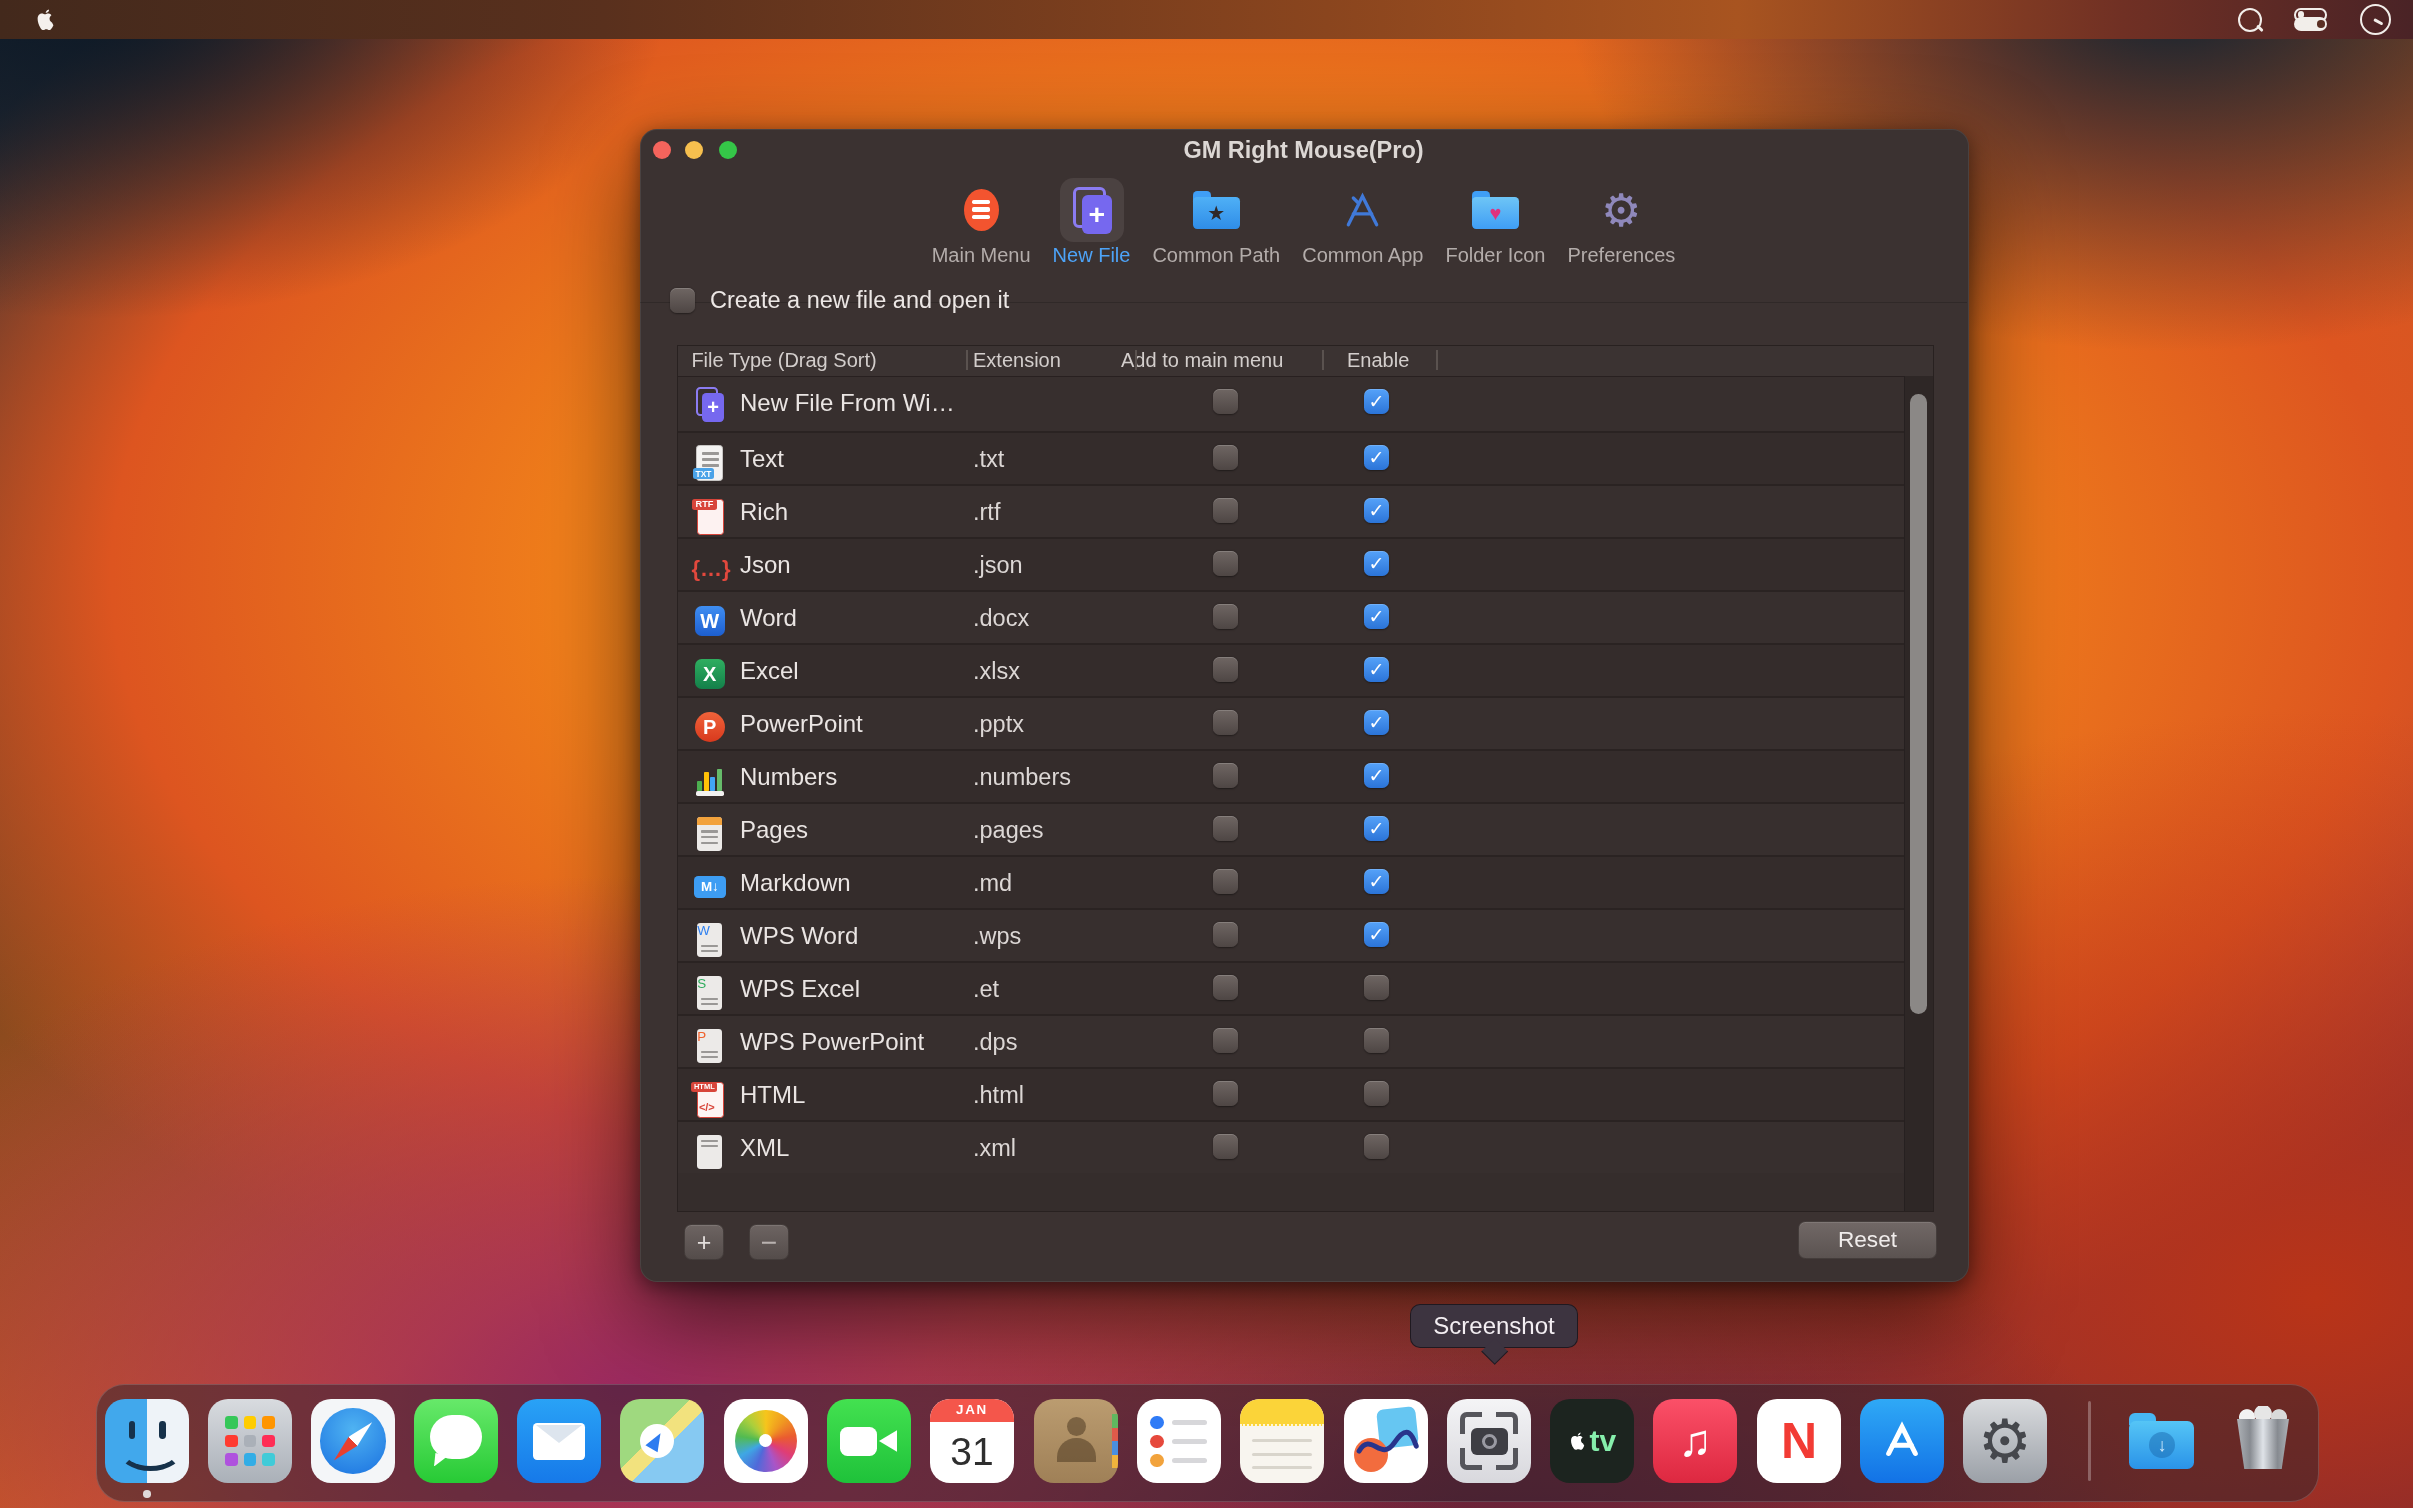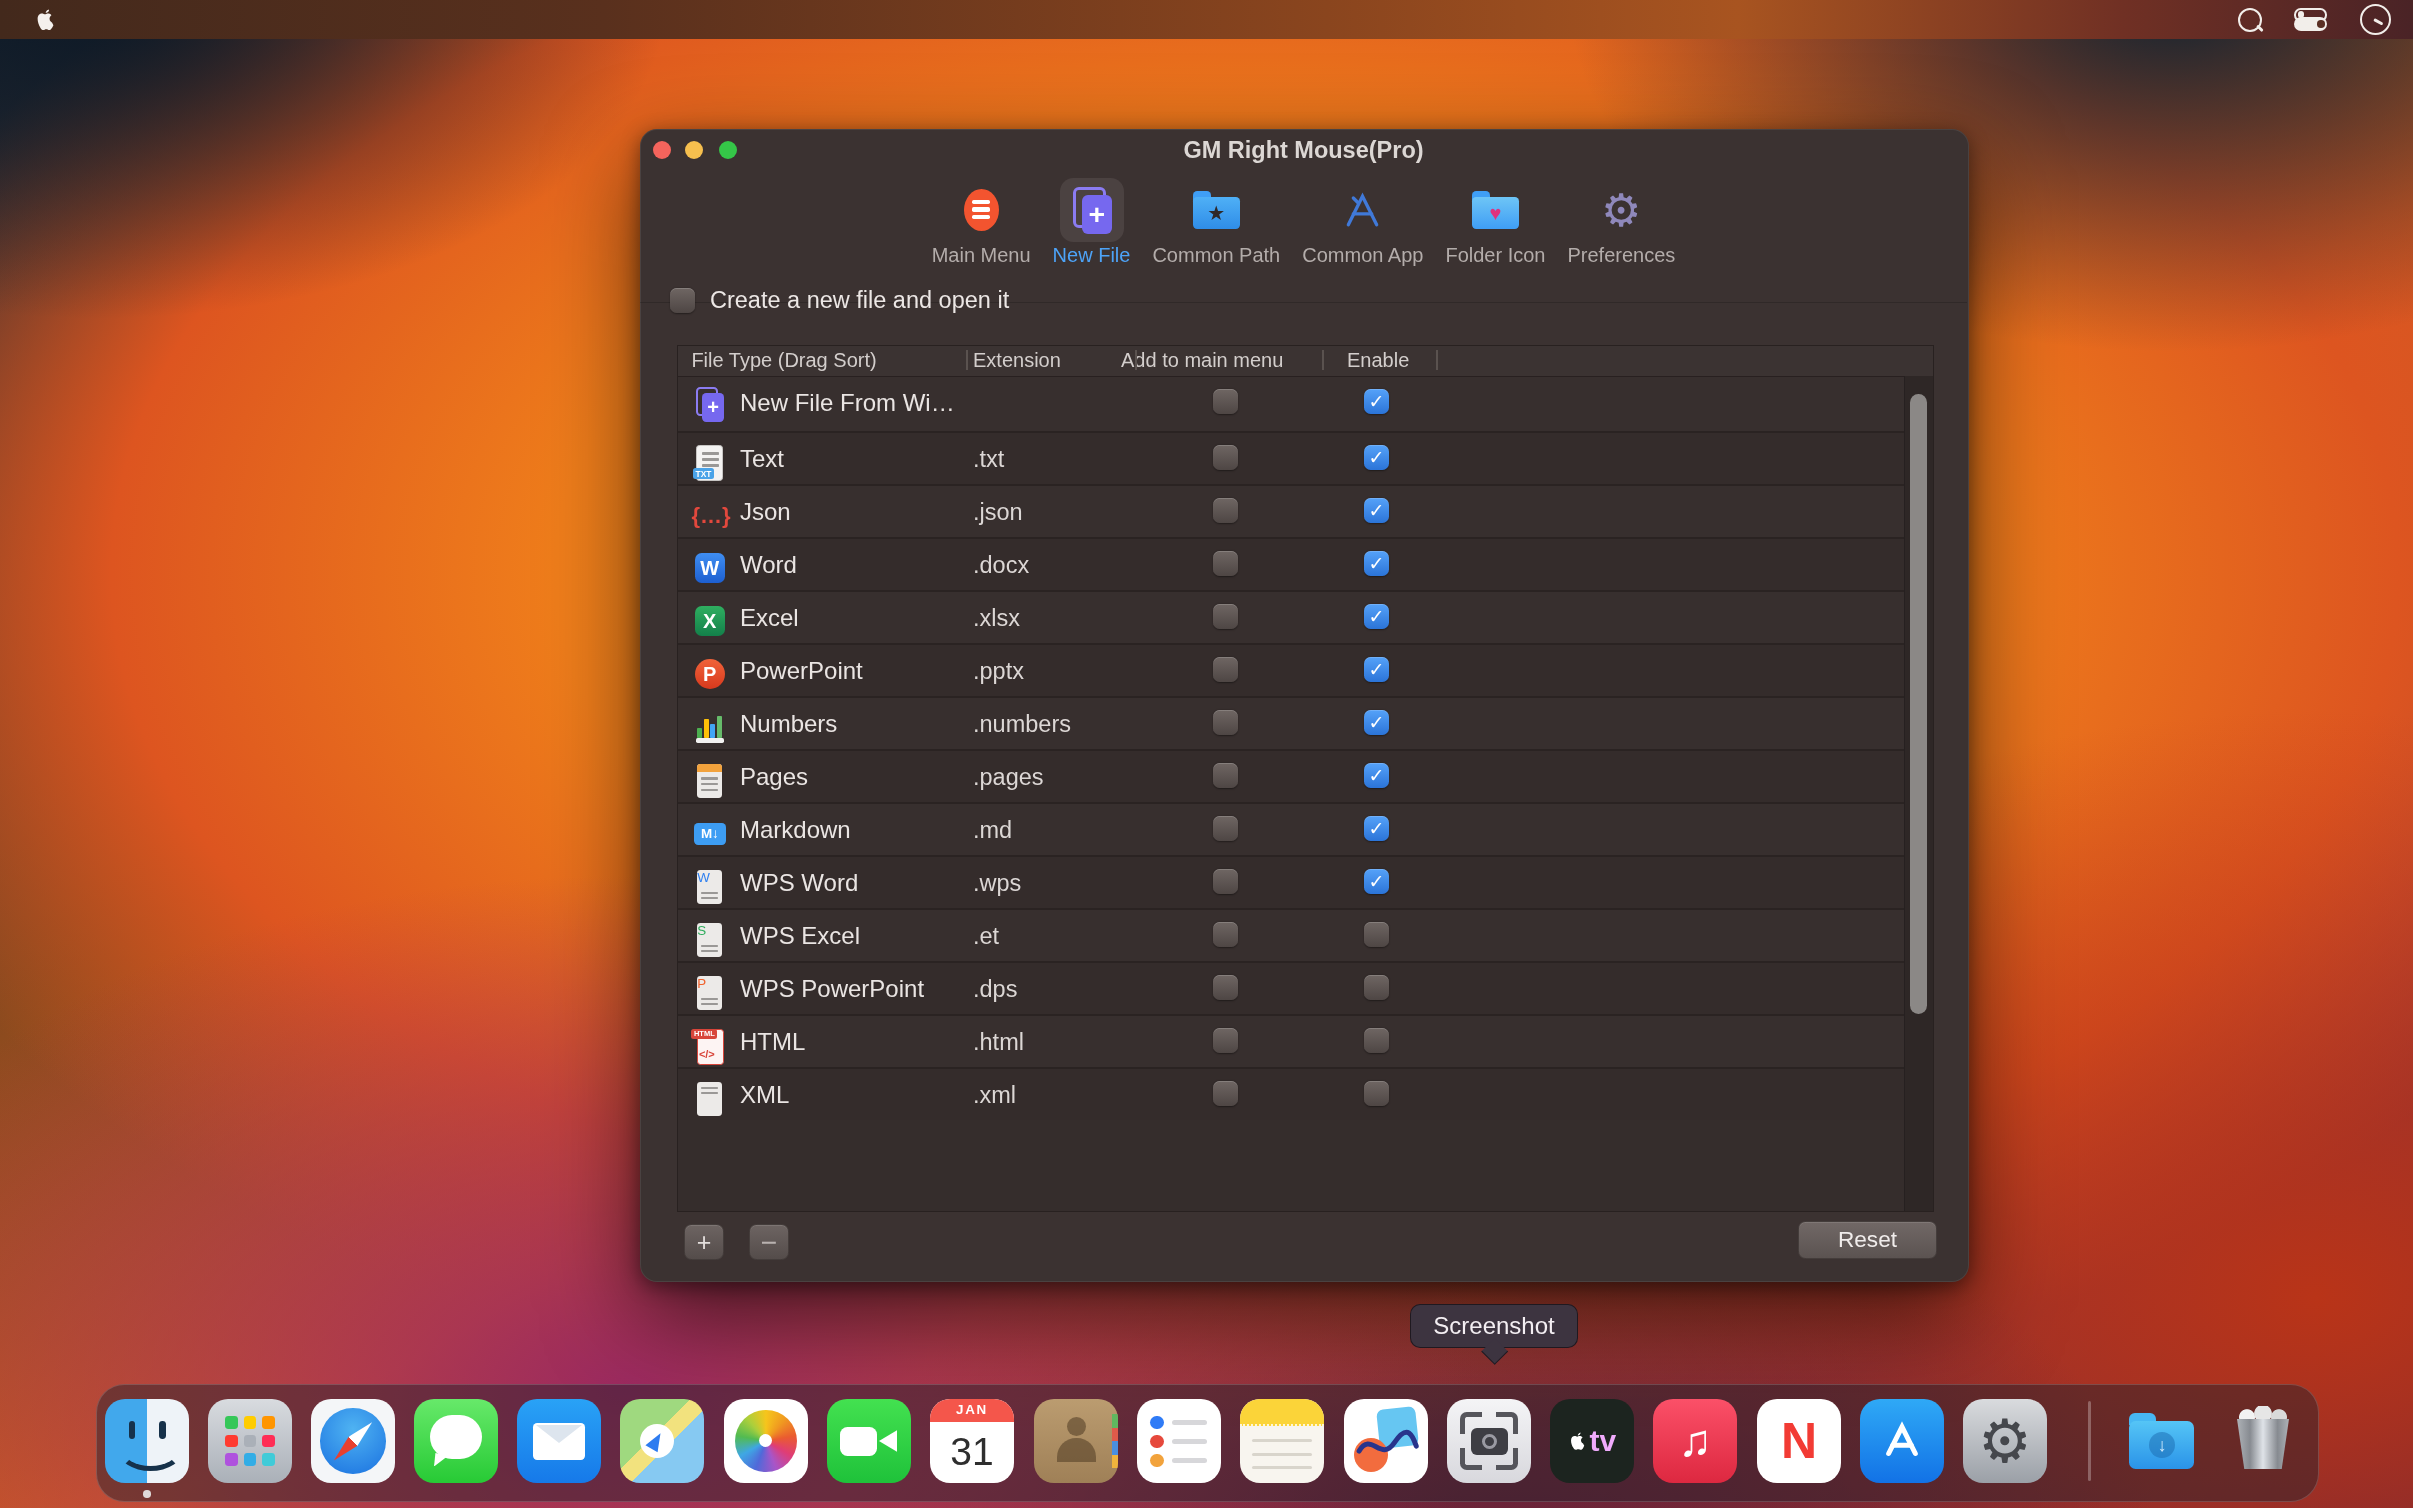--- a/index.html
+++ b/index.html
@@ -188,21 +188,21 @@
   .dk-freeform .ci{position:absolute;left:10px;bottom:11px;width:34px;height:34px;border-radius:50%;background:#f26c3e;}
   .dk-screenshot{background:linear-gradient(180deg,#f4f4f6,#d8d8dd);}
   .dk-screenshot .bk{position:absolute;width:17px;height:17px;border:0 solid #55555b;}
   .dk-screenshot .b1{left:12.6px;top:12.6px;border-left-width:5.9px;border-top-width:5.9px;border-top-left-radius:6.7px;}
   .dk-screenshot .b2{right:12.6px;top:12.6px;border-right-width:5.9px;border-top-width:5.9px;border-top-right-radius:6.7px;}
   .dk-screenshot .b3{left:12.6px;bottom:12.6px;border-left-width:5.9px;border-bottom-width:5.9px;border-bottom-left-radius:6.7px;}
   .dk-screenshot .b4{right:12.6px;bottom:12.6px;border-right-width:5.9px;border-bottom-width:5.9px;border-bottom-right-radius:6.7px;}
   .dk-screenshot .cam{position:absolute;left:23.5px;top:29px;width:37px;height:27px;background:#3e3e44;border-radius:5.9px;}
   .dk-screenshot .cam::after{content:"";position:absolute;left:11px;top:5.9px;width:15px;height:15px;border-radius:50%;border:3.4px solid #9a9aa2;box-sizing:border-box;}
   .dk-tv{background:#1c241f;display:flex;align-items:center;justify-content:center;gap:3.4px;}
-  .dk-tv .t{color:#f0abfc;font-size:30px;font-weight:bold;}
+  .dk-tv .t{color:#86efac;font-size:30px;font-weight:bold;}
   .dk-music{background:linear-gradient(180deg,#fb5068,#dd2840);display:flex;align-items:center;justify-content:center;}
   .dk-music .n{color:#fff;font-size:45px;}
   .dk-news{background:#fff;display:flex;align-items:center;justify-content:center;}
   .dk-news .n{color:#f23b34;font-size:50px;font-weight:bold;}
   .dk-appstore{background:linear-gradient(180deg,#2fa9f6,#1272e6);display:flex;align-items:center;justify-content:center;}
   .dk-settings{background:linear-gradient(180deg,#d9dbde,#9ba0a7);display:flex;align-items:center;justify-content:center;}
   .dk-settings .g{font-size:60px;color:#45474c;}
   .dk-downloads{background:transparent;}
   .dk-downloads .tab{position:absolute;left:9.2px;top:14.2px;width:27px;height:11.7px;background:#47b7f3;border-radius:5.9px 5.9px 0 0;}
   .dk-downloads .body{position:absolute;left:9.2px;top:22px;width:65px;height:48px;background:linear-gradient(180deg,#55c5f6,#2a93e8);border-radius:6.7px;}
@@ -334,20 +334,30 @@
               <span class="dl" style="top:18.4px"></span>
             </span>
             <span class="badge">TXT</span>
           </span>
     <span class="rname">Text</span>
     <span class="rext">.txt</span>
     <span class="cb add"></span>
     <span class="cb en checked"></span>
   </div>
         <div class="trow">
+    <span class="fi fi-rtf">
+            <span class="doc"></span>
+            <span class="badge">RTF</span>
+          </span>
+    <span class="rname">Rich</span>
+    <span class="rext">.rtf</span>
+    <span class="cb add"></span>
+    <span class="cb en checked"></span>
+  </div>
+        <div class="trow">
     <span class="fi fi-json">{…}</span>
     <span class="rname">Json</span>
     <span class="rext">.json</span>
     <span class="cb add"></span>
     <span class="cb en checked"></span>
   </div>
         <div class="trow">
     <span class="fi fi-word">
             <span class="fi-sq">W</span>
           </span>

